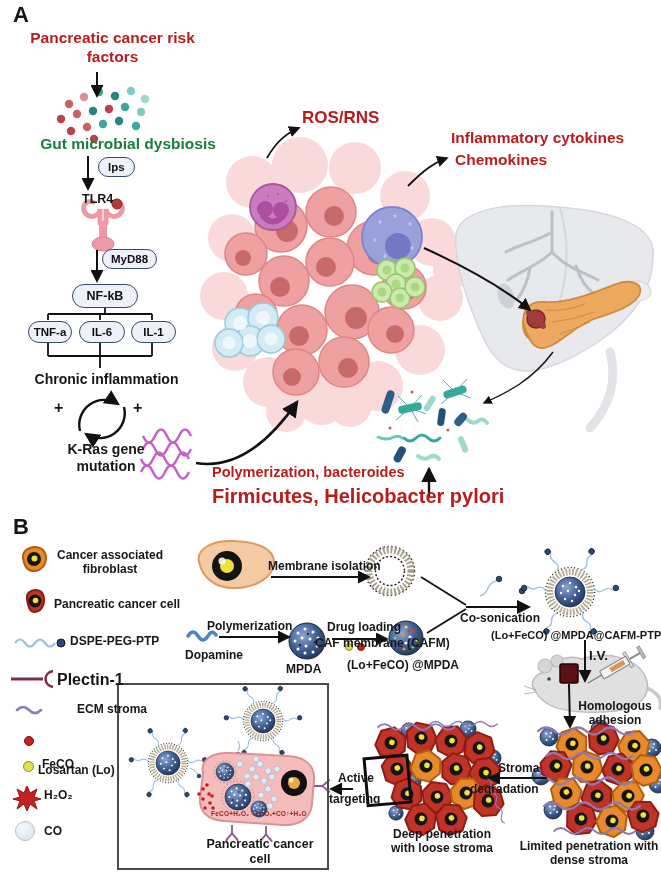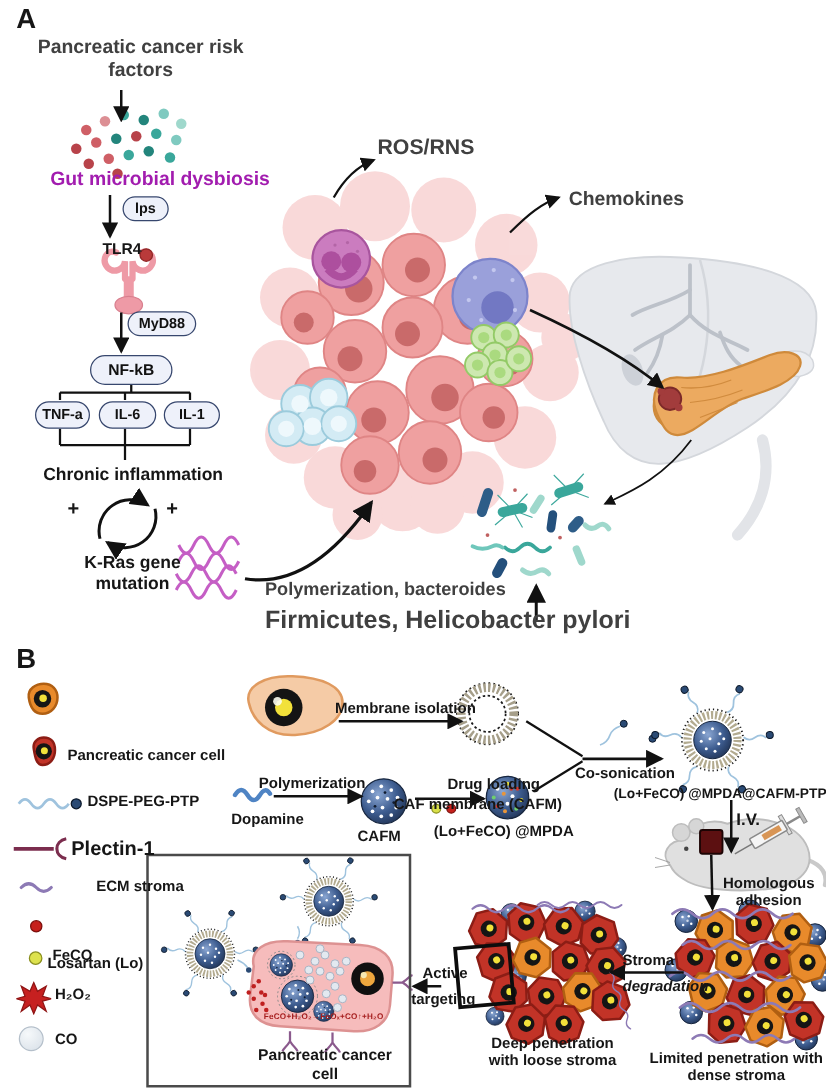--- a/index.html
+++ b/index.html
@@ -1,22 +1,22 @@
 <!DOCTYPE html>
 <html><head>
 <meta charset="utf-8">
 <style>
   html,body{margin:0;padding:0;background:#fff;}
   #fig{position:relative;width:661px;height:872px;background:#fff;overflow:hidden;
        font-family:"Liberation Sans",sans-serif;}
   #art{position:absolute;left:0;top:0;z-index:1;}
   .t{position:absolute;z-index:3;font-weight:bold;color:#161616;white-space:nowrap;line-height:1.2;}
   .c{text-align:center;white-space:normal;}
-  .navy{color:#404040;}
-  .red{color:#a21caf;}
+  .navy{color:#b91c1c;}
+  .red{color:#15803d;}
   .pill{position:absolute;z-index:3;background:#eef1fa;border:1.6px solid #37476e;border-radius:12px;
         font-weight:bold;color:#111;text-align:center;font-size:11.5px;line-height:18px;}
   .lgicon{position:absolute;z-index:3;}
   .dot{border-radius:50%;}
   #insetbox{position:absolute;z-index:2;border:2px solid #4a4a4a;background:transparent;}
   .panel-letter{font-size:22px;}
 </style>
 </head>
 <body>
 
@@ -537,20 +537,21 @@
 <div class="pill" style="left:102px;top:249px;padding:0 8px;height:18px;">MyD88</div>
 <div class="pill" style="left:72px;top:284px;width:64px;height:22px;line-height:22px;font-size:12.5px;border-radius:13px;">NF-kB</div>
 <div class="pill" style="left:28px;top:321px;width:42px;height:20px;line-height:20px;">TNF-a</div>
 <div class="pill" style="left:79px;top:321px;width:44px;height:20px;line-height:20px;">IL-6</div>
 <div class="pill" style="left:131px;top:321px;width:43px;height:20px;line-height:20px;">IL-1</div>
 <div class="t c" style="left:24px;top:371px;width:165px;font-size:14px;">Chronic inflammation</div>
 <div class="t" style="left:54px;top:398px;font-size:16px;">+</div>
 <div class="t" style="left:133px;top:398px;font-size:16px;">+</div>
 <div class="t c" style="left:52px;top:441px;width:108px;font-size:14px;">K-Ras gene mutation</div>
 <div class="t navy" style="left:302px;top:108px;font-size:17px;">ROS/RNS</div>
+<div class="t navy" style="left:451px;top:129px;font-size:15.5px;">Inflammatory cytokines</div>
 <div class="t navy" style="left:455px;top:151px;font-size:15.5px;">Chemokines</div>
 <div class="t navy" style="left:212px;top:464px;font-size:14.5px;">Polymerization, bacteroides</div>
 <div class="t navy" style="left:212px;top:484px;font-size:20px;">Firmicutes, Helicobacter pylori</div>
 
 <div class="t panel-letter" style="left:13px;top:514px;">B</div>
 
 <div class="lgicon" style="left:19px;top:544px;">
   <svg width="30" height="30">
         <path d="M4,14 C3,7 10,3 16,3 C23,3 27,8 27,14 C27,21 22,27 15,27 C8,27 5,21 4,14 Z" fill="#e88a2b" stroke="#b05f12" stroke-width="2"></path>
         <circle cx="15" cy="15" r="7" fill="#151515"></circle>
@@ -583,42 +584,43 @@
 </div>
 <div class="lgicon dot" style="left:24px;top:736px;width:8px;height:8px;background:#c6201c;border:1px solid #7c0f0c;"></div>
 <div class="lgicon dot" style="left:23px;top:761px;width:9px;height:9px;background:#dde24e;border:1.5px solid #8a8f1f;"></div>
 <div class="lgicon" style="left:13px;top:785px;">
   <svg width="28" height="27">
         <path d="M14,1 L17,8 L24,4 L21,12 L28,14 L21,16 L24,24 L17,19 L14,26 L11,19 L4,24 L7,16 L0,14 L7,12 L4,4 L11,8 Z" fill="#c62020" stroke="#8f1414" stroke-width="1"></path>
       </svg>
 </div>
 <div class="lgicon dot" style="left:15px;top:821px;width:18px;height:18px;background:radial-gradient(circle at 35% 30%,#f6f9fb,#d7dfe7);border:1.5px solid #b4bfca;"></div>
 
+<div class="t c" style="left:52px;top:548px;width:116px;font-size:12px;">Cancer associated fibroblast</div>
 <div class="t" style="left:54px;top:597px;font-size:12px;">Pancreatic cancer cell</div>
 <div class="t" style="left:70px;top:634px;font-size:12px;">DSPE-PEG-PTP</div>
 <div class="t" style="left:57px;top:670px;font-size:16px;">Plectin-1</div>
 <div class="t" style="left:42px;top:702px;font-size:12px;padding-left:35px;">ECM stroma</div>
 <div class="t" style="left:38px;top:731px;font-size:12px;margin-top:32px;">Losartan (Lo)</div>
 <div class="t" style="left:42px;top:757px;font-size:12px;">FeCO</div>
 <div class="t" style="left:44px;top:788px;font-size:12px;">H₂O₂</div>
 <div class="t" style="left:44px;top:824px;font-size:12px;">CO</div>
 
 <div class="t" style="left:268px;top:559px;font-size:12px;">Membrane isolation</div>
 <div class="t" style="left:315px;top:596px;font-size:12px;margin-top:40px;">CAF membrane (CAFM)</div>
 <div class="t" style="left:207px;top:619px;font-size:12px;">Polymerization</div>
 <div class="t" style="left:185px;top:648px;font-size:12px;">Dopamine</div>
-<div class="t" style="left:286px;top:662px;font-size:12px;">CAFM</div>
-<div class="t" style="left:327px;top:620px;font-size:12px;margin-left:31px;">Drug loading</div>
+<div class="t" style="left:286px;top:662px;font-size:12px;">MPDA</div>
+<div class="t" style="left:327px;top:620px;font-size:12px;">Drug loading</div>
 <div class="t" style="left:347px;top:658px;font-size:12px;">(Lo+FeCO) @MPDA</div>
 <div class="t" style="left:460px;top:611px;font-size:12px;">Co-sonication</div>
 <div class="t" style="left:491px;top:629px;font-size:11px;">(Lo+FeCO) @MPDA@CAFM-PTP</div>
 <div class="t" style="left:589px;top:648px;font-size:13.5px;">I.V.</div>
 <div class="t c" style="left:572px;top:699px;width:86px;font-size:12px;">Homologous adhesion</div>
 <div class="t" style="left:498px;top:761px;font-size:12px;">Stroma</div>
-<div class="t" style="left:498px;top:782px;font-size:12px;font-style:italic;">degradation</div>
+<div class="t" style="left:470px;top:782px;font-size:12px;">degradation</div>
 <div class="t c" style="left:519px;top:839px;width:140px;font-size:12px;">Limited penetration with dense stroma</div>
 <div class="t c" style="left:386px;top:827px;width:112px;font-size:12px;">Deep penetration with loose stroma</div>
 <div class="t" style="left:338px;top:771px;font-size:12px;">Active</div>
 <div class="t" style="left:329px;top:792px;font-size:12px;">targeting</div>
 <div class="t" style="left:211px;top:810px;font-size:6.5px;letter-spacing:0.2px;color:#a51d1d;">FeCO+H₂O₂→FeOₓ+CO↑+H₂O</div>
 <div class="t c" style="left:197px;top:837px;width:126px;font-size:12.5px;">Pancreatic cancer cell</div>
 
 <div id="insetbox" style="left:117px;top:683px;width:208px;height:183px;"></div>
 
 </div>

